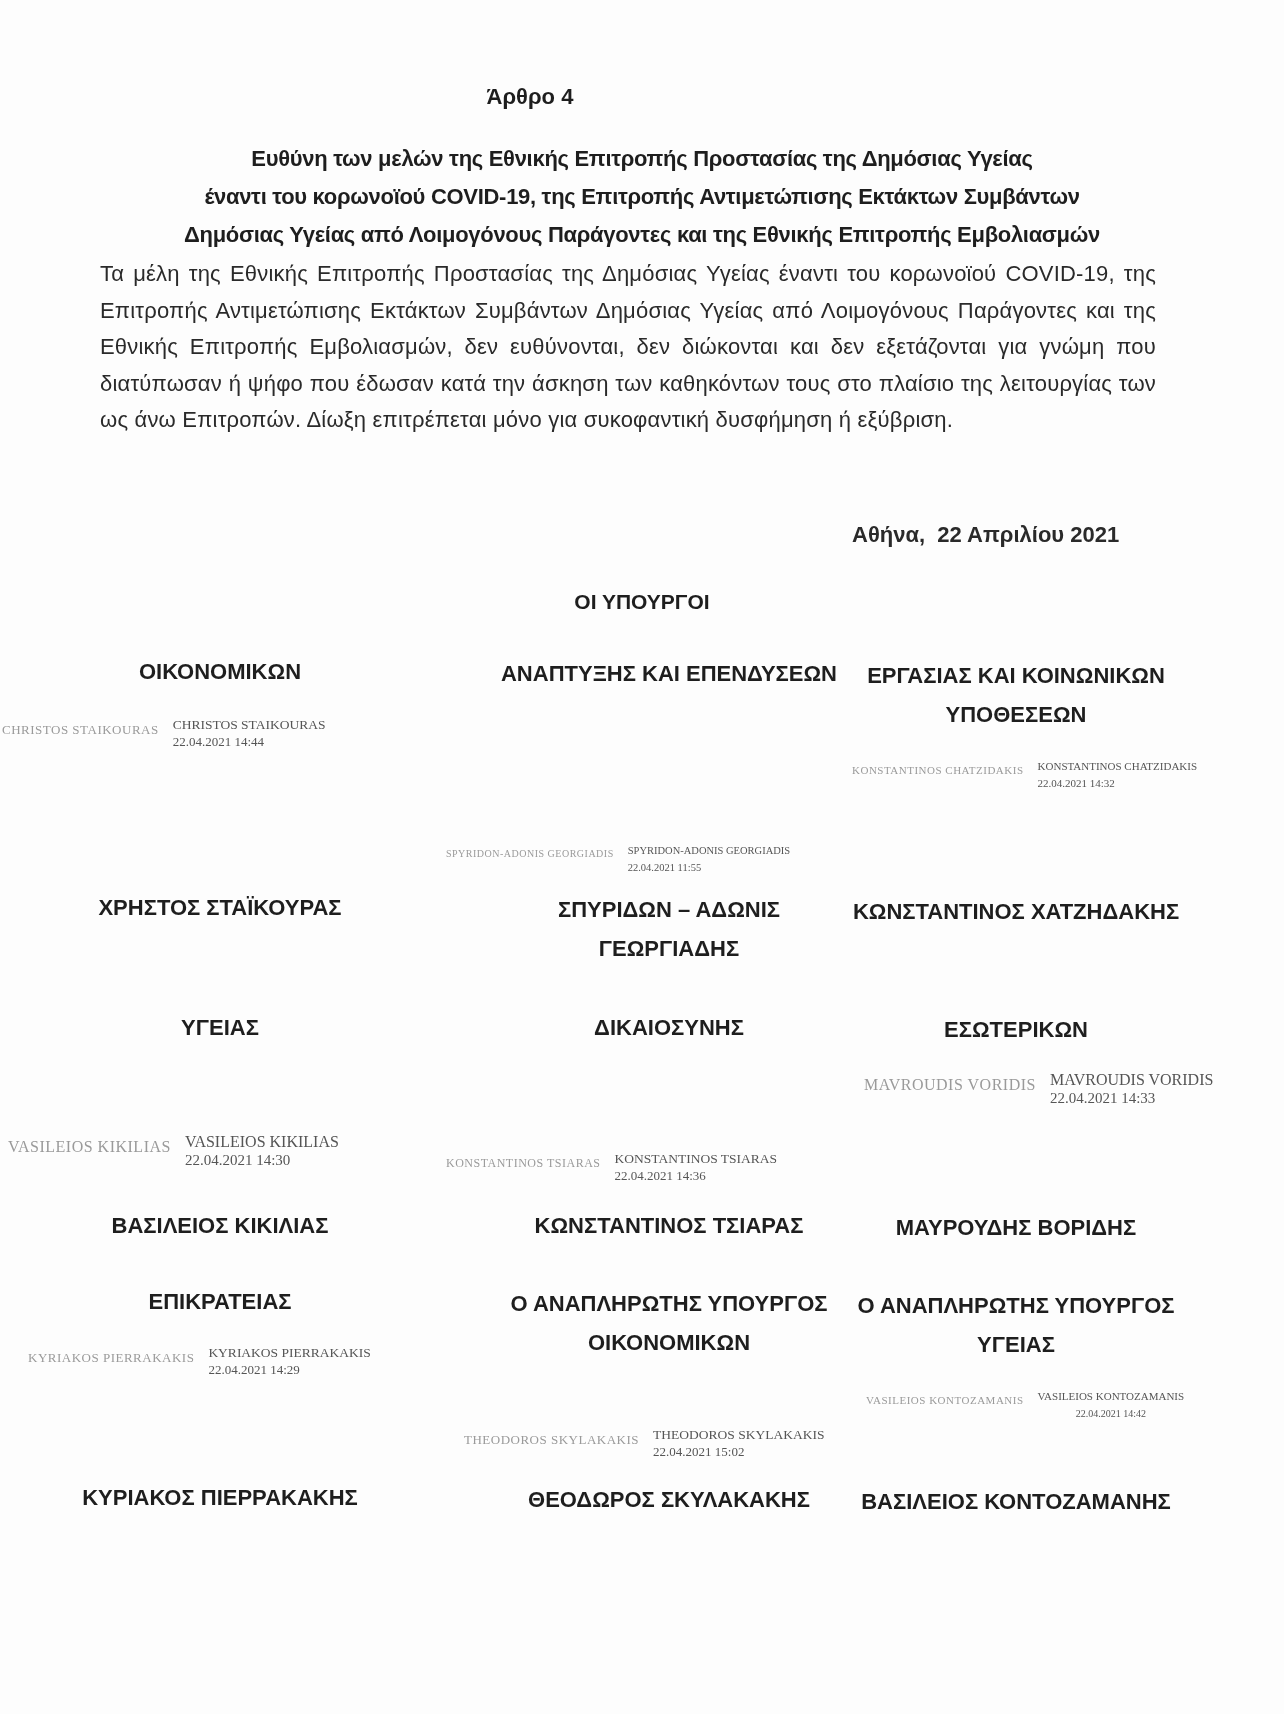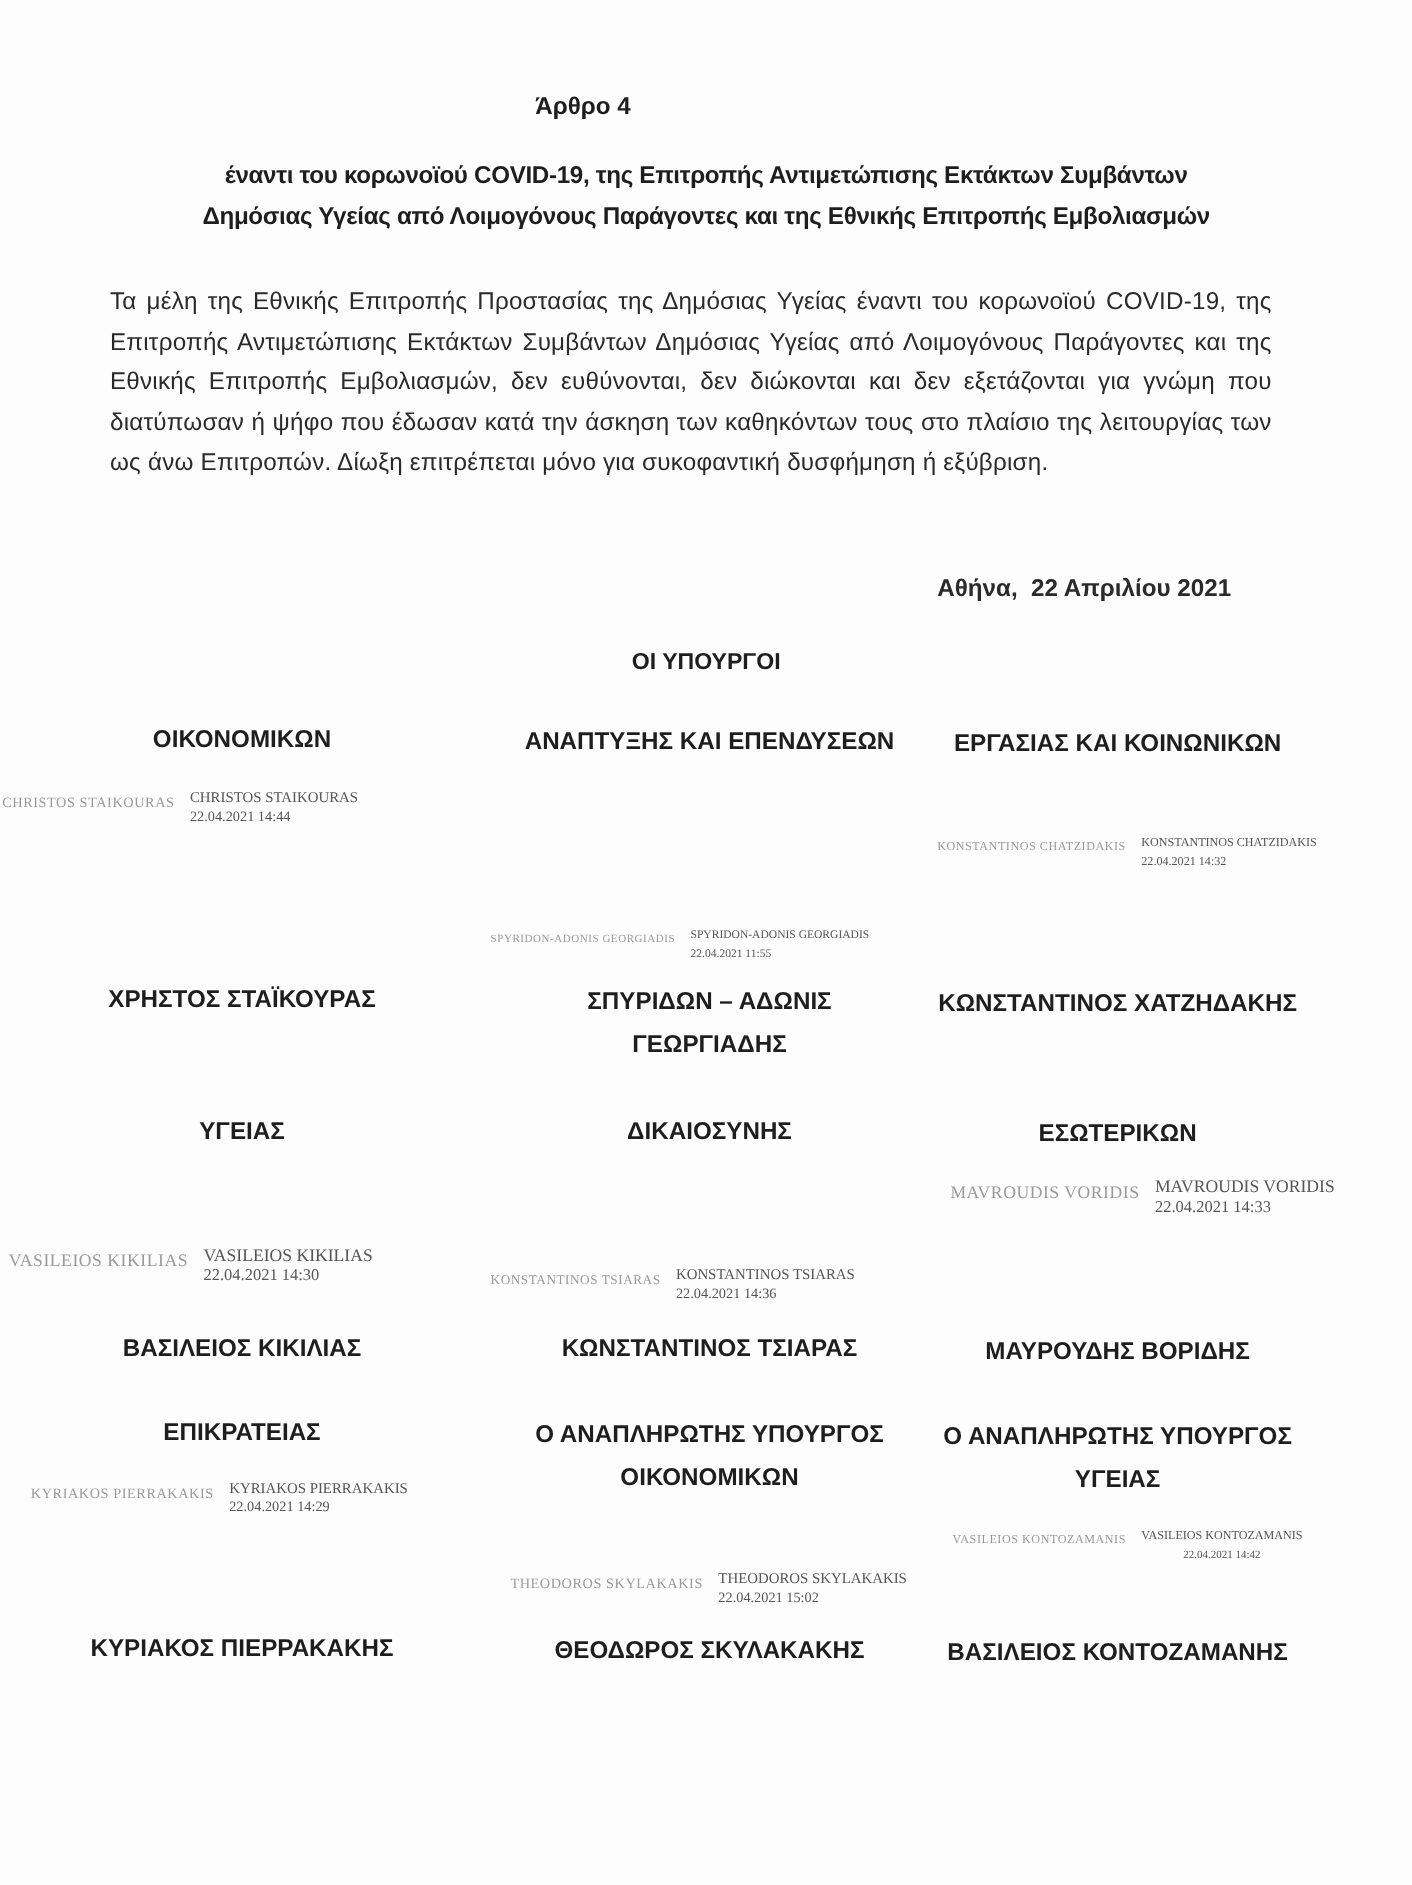--- a/index.html
+++ b/index.html
@@ -6,53 +6,55 @@
   body { width: 1284px; height: 1714px; position: relative; overflow: hidden;
          font-family: "Liberation Sans", "DejaVu Sans", sans-serif; color: #1e1e1e; }
   .abs { position: absolute; }
   .article-no { left: 0; width: 1060px; top: 84px; text-align: center; font-size: 22px; font-weight: bold; }
   .article-title { left: 90px; width: 1104px; top: 140px; text-align: center; font-size: 22px; font-weight: bold; line-height: 38px; letter-spacing: -0.3px; }
   .article-body { left: 100px; width: 1056px; top: 256px; font-size: 22px; line-height: 36.5px; text-align: justify; color: #2a2a2a; letter-spacing: 0.2px; }
   .date-line { left: 852px; top: 522px; font-size: 22px; font-weight: bold; color: #2a2a2a; white-space: pre; }
   .ministers-heading { left: 0; width: 1284px; top: 590px; text-align: center; font-size: 21px; font-weight: bold; }
   .col-text { text-align: center; font-size: 22px; font-weight: bold; line-height: 39px; }
   .c1 { left: 40px; width: 360px; }
-  .c2 { left: 430px; width: 430px; }
+  .c2 { left: 454px; width: 430px; }
   .c3 { left: 816px; width: 400px; }
   .sig { white-space: nowrap; font-family: "Liberation Serif", "DejaVu Serif", serif; display: flex; align-items: flex-start; }
   .sig .faint { color: #9a9a9a; font-size: 13px; letter-spacing: 0.5px; margin-right: 14px; margin-top: 6px; }
   .sig .info { color: #555; line-height: 17px; }
   .sig .name { font-size: 13.5px; display: block; }
   .sig .ts { font-size: 13px; display: block; }
   .sig.large .faint { font-size: 16px; }
   .sig.large .name { font-size: 16px; }
   .sig.large .ts { font-size: 15px; }
   .sig.large .info { line-height: 19px; }
 </style>
 </head>
 <body>
 
 <div class="abs article-no">Άρθρο 4</div>
 <div class="abs article-title">
+  <div>Ευθύνη των μελών της Εθνικής Επιτροπής Προστασίας της Δημόσιας Υγείας</div>
   <div>έναντι του κορωνοϊού COVID-19, της Επιτροπής Αντιμετώπισης Εκτάκτων Συμβάντων</div>
   <div>Δημόσιας Υγείας από Λοιμογόνους Παράγοντες και της Εθνικής Επιτροπής Εμβολιασμών</div>
 </div>
 <div class="abs article-body">Τα μέλη της Εθνικής Επιτροπής Προστασίας της Δημόσιας Υγείας έναντι του κορωνοϊού COVID-19, της Επιτροπής Αντιμετώπισης Εκτάκτων Συμβάντων Δημόσιας Υγείας από Λοιμογόνους Παράγοντες και της Εθνικής Επιτροπής Εμβολιασμών, δεν ευθύνονται, δεν διώκονται και δεν εξετάζονται για γνώμη που διατύπωσαν ή ψήφο που έδωσαν κατά την άσκηση των καθηκόντων τους στο πλαίσιο της λειτουργίας των ως άνω Επιτροπών. Δίωξη επιτρέπεται μόνο για συκοφαντική δυσφήμηση ή εξύβριση.</div>
 
 <div class="abs date-line">Αθήνα,  22 Απριλίου 2021</div>
 <div class="abs ministers-heading">ΟΙ ΥΠΟΥΡΓΟΙ</div>
 
 <div class="abs col-text c1" style="top:652px;">
   <div>ΟΙΚΟΝΟΜΙΚΩΝ</div>
 </div>
 <div class="abs col-text c2" style="top:654px;">
   <div>ΑΝΑΠΤΥΞΗΣ ΚΑΙ ΕΠΕΝΔΥΣΕΩΝ</div>
 </div>
 <div class="abs col-text c3" style="top:656px;">
   <div>ΕΡΓΑΣΙΑΣ ΚΑΙ ΚΟΙΝΩΝΙΚΩΝ</div>
+  <div>ΥΠΟΘΕΣΕΩΝ</div>
 </div>
 
 <div class="abs sig" style="left:2px; top:716px;">
   <span class="faint">CHRISTOS STAIKOURAS</span>
   <span class="info">
     <span class="name">CHRISTOS STAIKOURAS</span>
     <span class="ts">22.04.2021 14:44</span>
   </span>
 </div>
 <div class="abs sig" style="left:852px; top:758px;">

